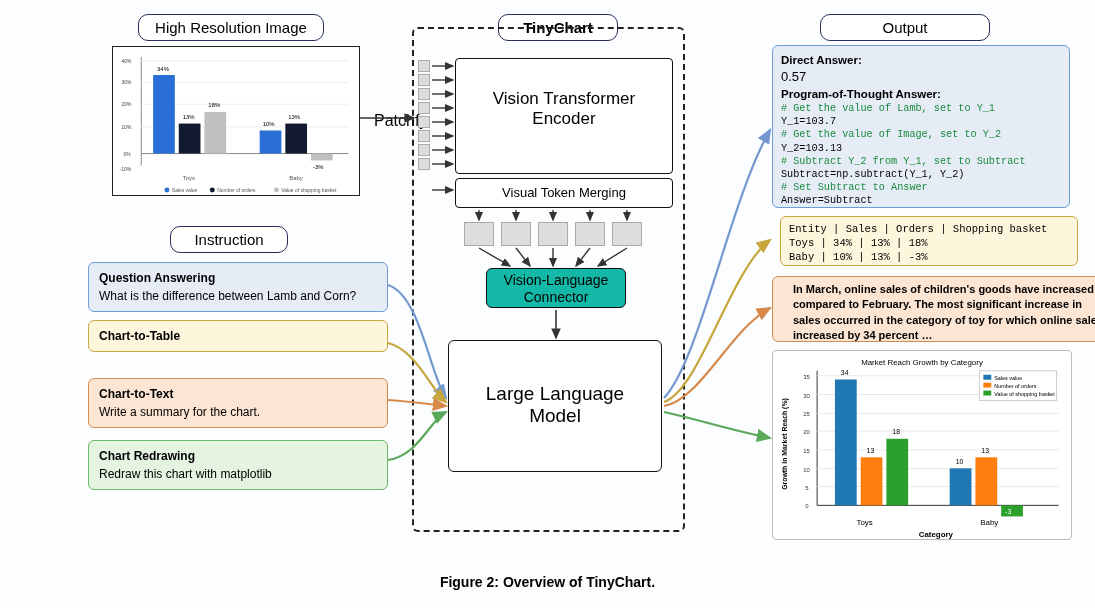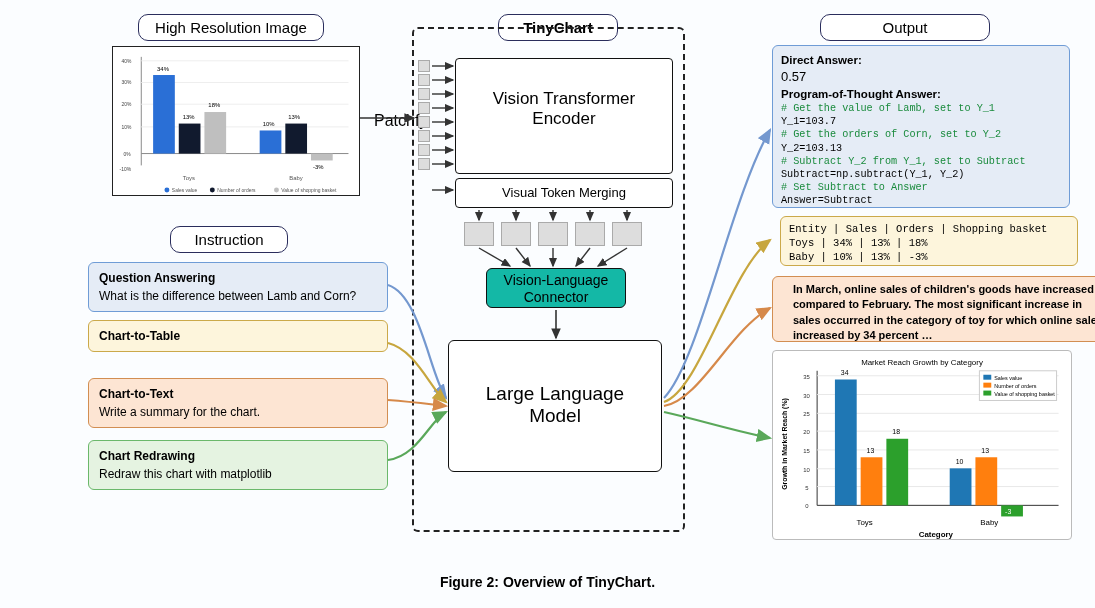--- a/index.html
+++ b/index.html
@@ -300,21 +300,21 @@
   <span style="white-space:pre-line;text-align:right;">Large Language
 Model</span>
 </div>
 
 <div class="out out-direct">
   <div class="label">Direct Answer:</div>
   <div style="font-size:13px;">0.57</div>
   <div class="label">Program-of-Thought Answer:</div>
   <div class="code"><span class="cmt"># Get the value of Lamb, set to Y_1</span>
 <span>Y_1=103.7</span>
-<span class="cmt"># Get the orders of Corn, set to Y_2</span>
+<span class="cmt"># Get the value of Image, set to Y_2</span>
 <span>Y_2=103.13</span>
 <span class="cmt"># Subtract Y_2 from Y_1, set to Subtract</span>
 <span>Subtract=np.subtract(Y_1, Y_2)</span>
 <span class="cmt"># Set Subtract to Answer</span>
 <span>Answer=Subtract</span></div>
 </div>
 
 <div class="out out-table">Entity | Sales | Orders | Shopping basket
 Toys | 34% | 13% | 18%
 Baby | 10% | 13% | -3%</div>

